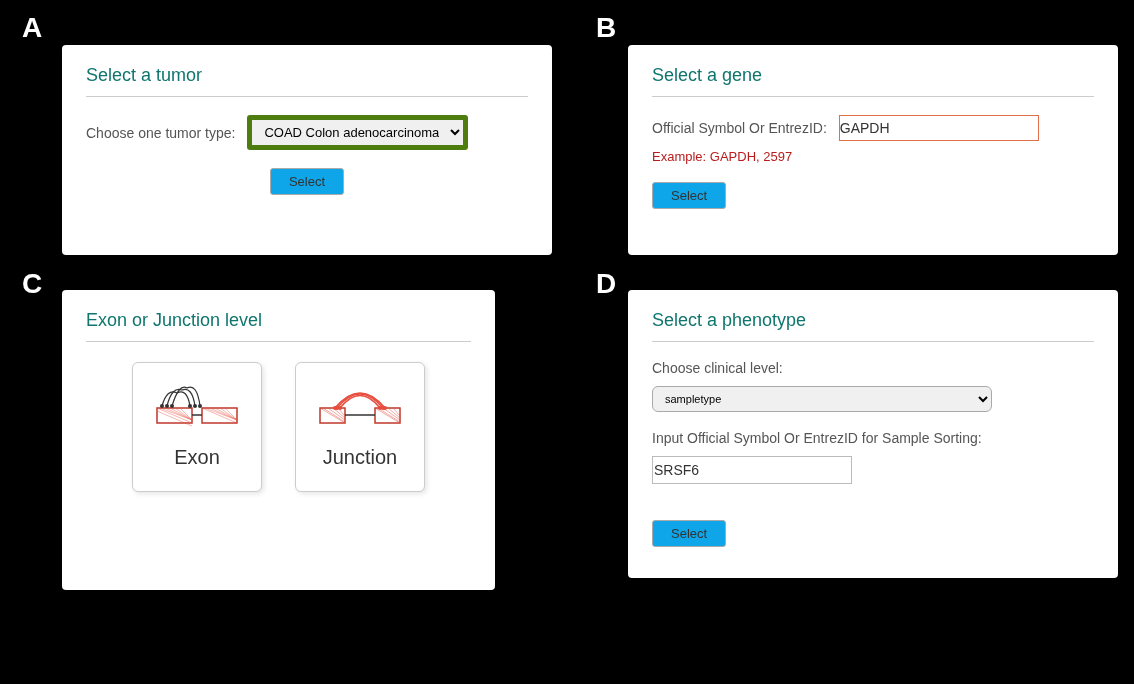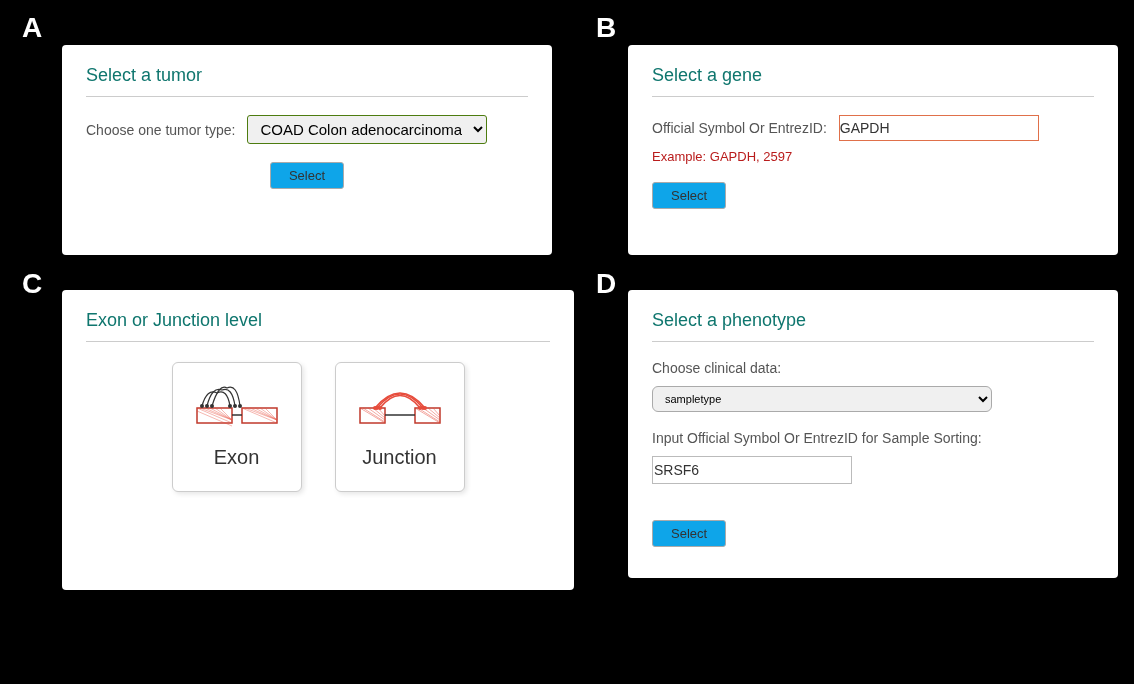--- a/index.html
+++ b/index.html
@@ -52,22 +52,22 @@
 
     .form-label {
       color: #555;
       font-size: 14px;
       margin-right: 12px;
       white-space: nowrap;
     }
 
     .tumor-select {
       padding: 4px 8px;
-      font-size: 15px;
-      border: 1px solid #4d7c0f;
+      font-size: 13px;
+      border: 5px solid #4d7c0f;
       background: #f0f0f0;
       border-radius: 3px;
       cursor: pointer;
       min-width: 220px;
     }
 
     .select-btn {
       display: block;
       margin: 18px auto 0 auto;
       padding: 5px 18px;
@@ -106,21 +106,21 @@
       color: #b91c1c;
       font-size: 13px;
       margin-bottom: 14px;
       margin-left: 0;
     }
 
     
     #panel-c {
       left: 62px;
       top: 290px;
-      width: 512px;
+      width: 433px;
       height: 300px;
     }
 
     .icon-row {
       display: flex;
       justify-content: center;
       align-items: center;
       gap: 33px;
       margin-top: 20px;
     }
@@ -299,21 +299,21 @@
         <circle cx="70" cy="30" r="2" fill="#e74c3c"></circle>
       </svg>
       <span class="level-card-label">Junction</span>
     </div>
   </div>
 </div>
 
 <div class="panel" id="panel-d">
   <div class="panel-title">Select a phenotype</div>
 
-  <div class="clinical-label">Choose clinical data:</div>
+  <div class="clinical-label">Choose clinical level:</div>
 
   <select class="clinical-select">
     <option>sampletype</option>
   </select>
 
   <div class="sort-label">Input Official Symbol Or EntrezID for Sample Sorting:</div>
 
   <input class="sort-input" type="text" value="SRSF6" style="">
 
   <button class="select-btn" style="margin-left:0;">Select</button>

